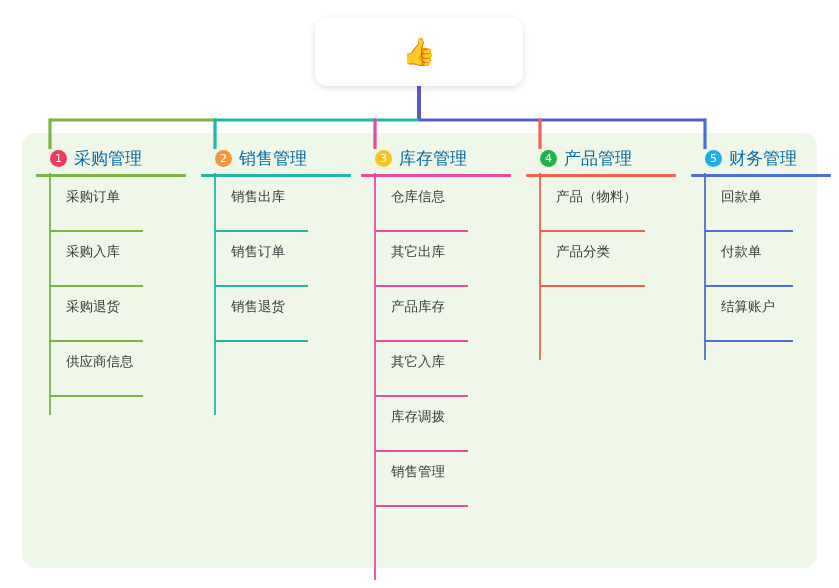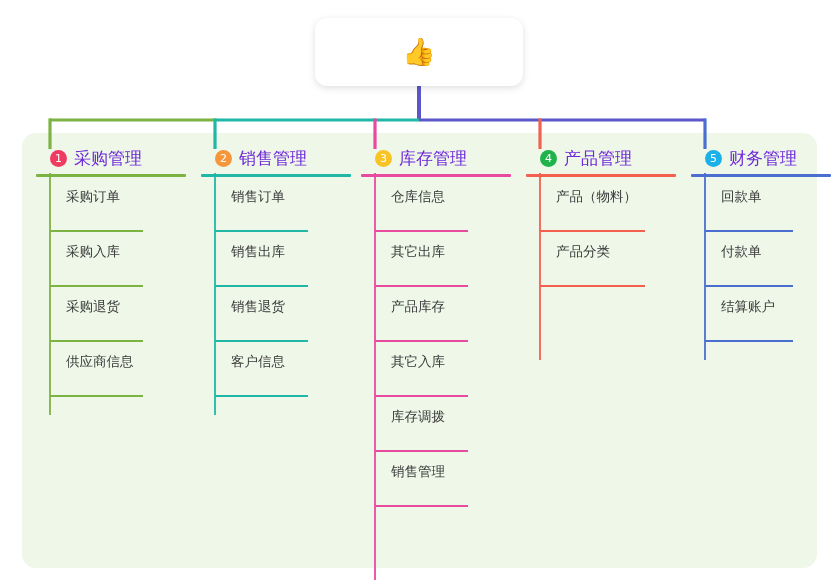--- a/index.html
+++ b/index.html
@@ -39,21 +39,21 @@
   .col{position:absolute;z-index:4;}
   .col-head{
     display:flex;align-items:center;gap:7px;white-space:nowrap;
     height:24px;margin-bottom:4px;padding-left:14px;
   }
   .badge{
     width:17px;height:17px;border-radius:50%;
     color:#fff;font-size:11px;line-height:17px;text-align:center;
     font-family:"DejaVu Sans",sans-serif;flex:0 0 auto;
   }
-  .col-title{font-size:17px;color:#6d28d9;}
+  .col-title{font-size:17px;color:#0369a1;}
   .head-rule{height:3px;border-radius:1px;}
 
   .leaf{
     position:relative;height:55px;
   }
   .leaf-label{
     position:absolute;left:30px;top:11px;
     font-size:13.5px;color:#3a3a3a;white-space:nowrap;
   }
   .leaf-rule{
@@ -112,35 +112,31 @@
           <div class="leaf-rule" style="width: 93px; background: rgb(124, 179, 66);"></div>
         </div>
       </div>
       <div class="col" style="left: 201px; top: 146px; width: 170px;">
         <div class="col-head">
           <span class="badge" style="background: rgb(245, 150, 60);">2</span>
           <span class="col-title">销售管理</span>
         </div>
         <div class="head-rule" style="width: 150px; background: rgb(31, 184, 166);"></div>
         <div class="leaf">
+          <span class="leaf-label">销售出库</span>
+          <div class="leaf-rule" style="width: 93px; background: rgb(31, 184, 166);"></div>
+        </div>
+        <div class="leaf">
           <span class="leaf-label">销售订单</span>
           <div class="leaf-rule" style="width: 93px; background: rgb(31, 184, 166);"></div>
         </div>
         <div class="leaf">
-          <span class="leaf-label">销售出库</span>
-          <div class="leaf-rule" style="width: 93px; background: rgb(31, 184, 166);"></div>
-        </div>
-        <div class="leaf">
           <span class="leaf-label">销售退货</span>
           <div class="leaf-rule" style="width: 93px; background: rgb(31, 184, 166);"></div>
         </div>
-        <div class="leaf">
-          <span class="leaf-label">客户信息</span>
-          <div class="leaf-rule" style="width: 93px; background: rgb(31, 184, 166);"></div>
-        </div>
       </div>
       <div class="col" style="left: 361px; top: 146px; width: 170px;">
         <div class="col-head">
           <span class="badge" style="background: rgb(247, 195, 37);">3</span>
           <span class="col-title">库存管理</span>
         </div>
         <div class="head-rule" style="width: 150px; background: rgb(232, 74, 160);"></div>
         <div class="leaf">
           <span class="leaf-label">仓库信息</span>
           <div class="leaf-rule" style="width: 93px; background: rgb(232, 74, 160);"></div>

